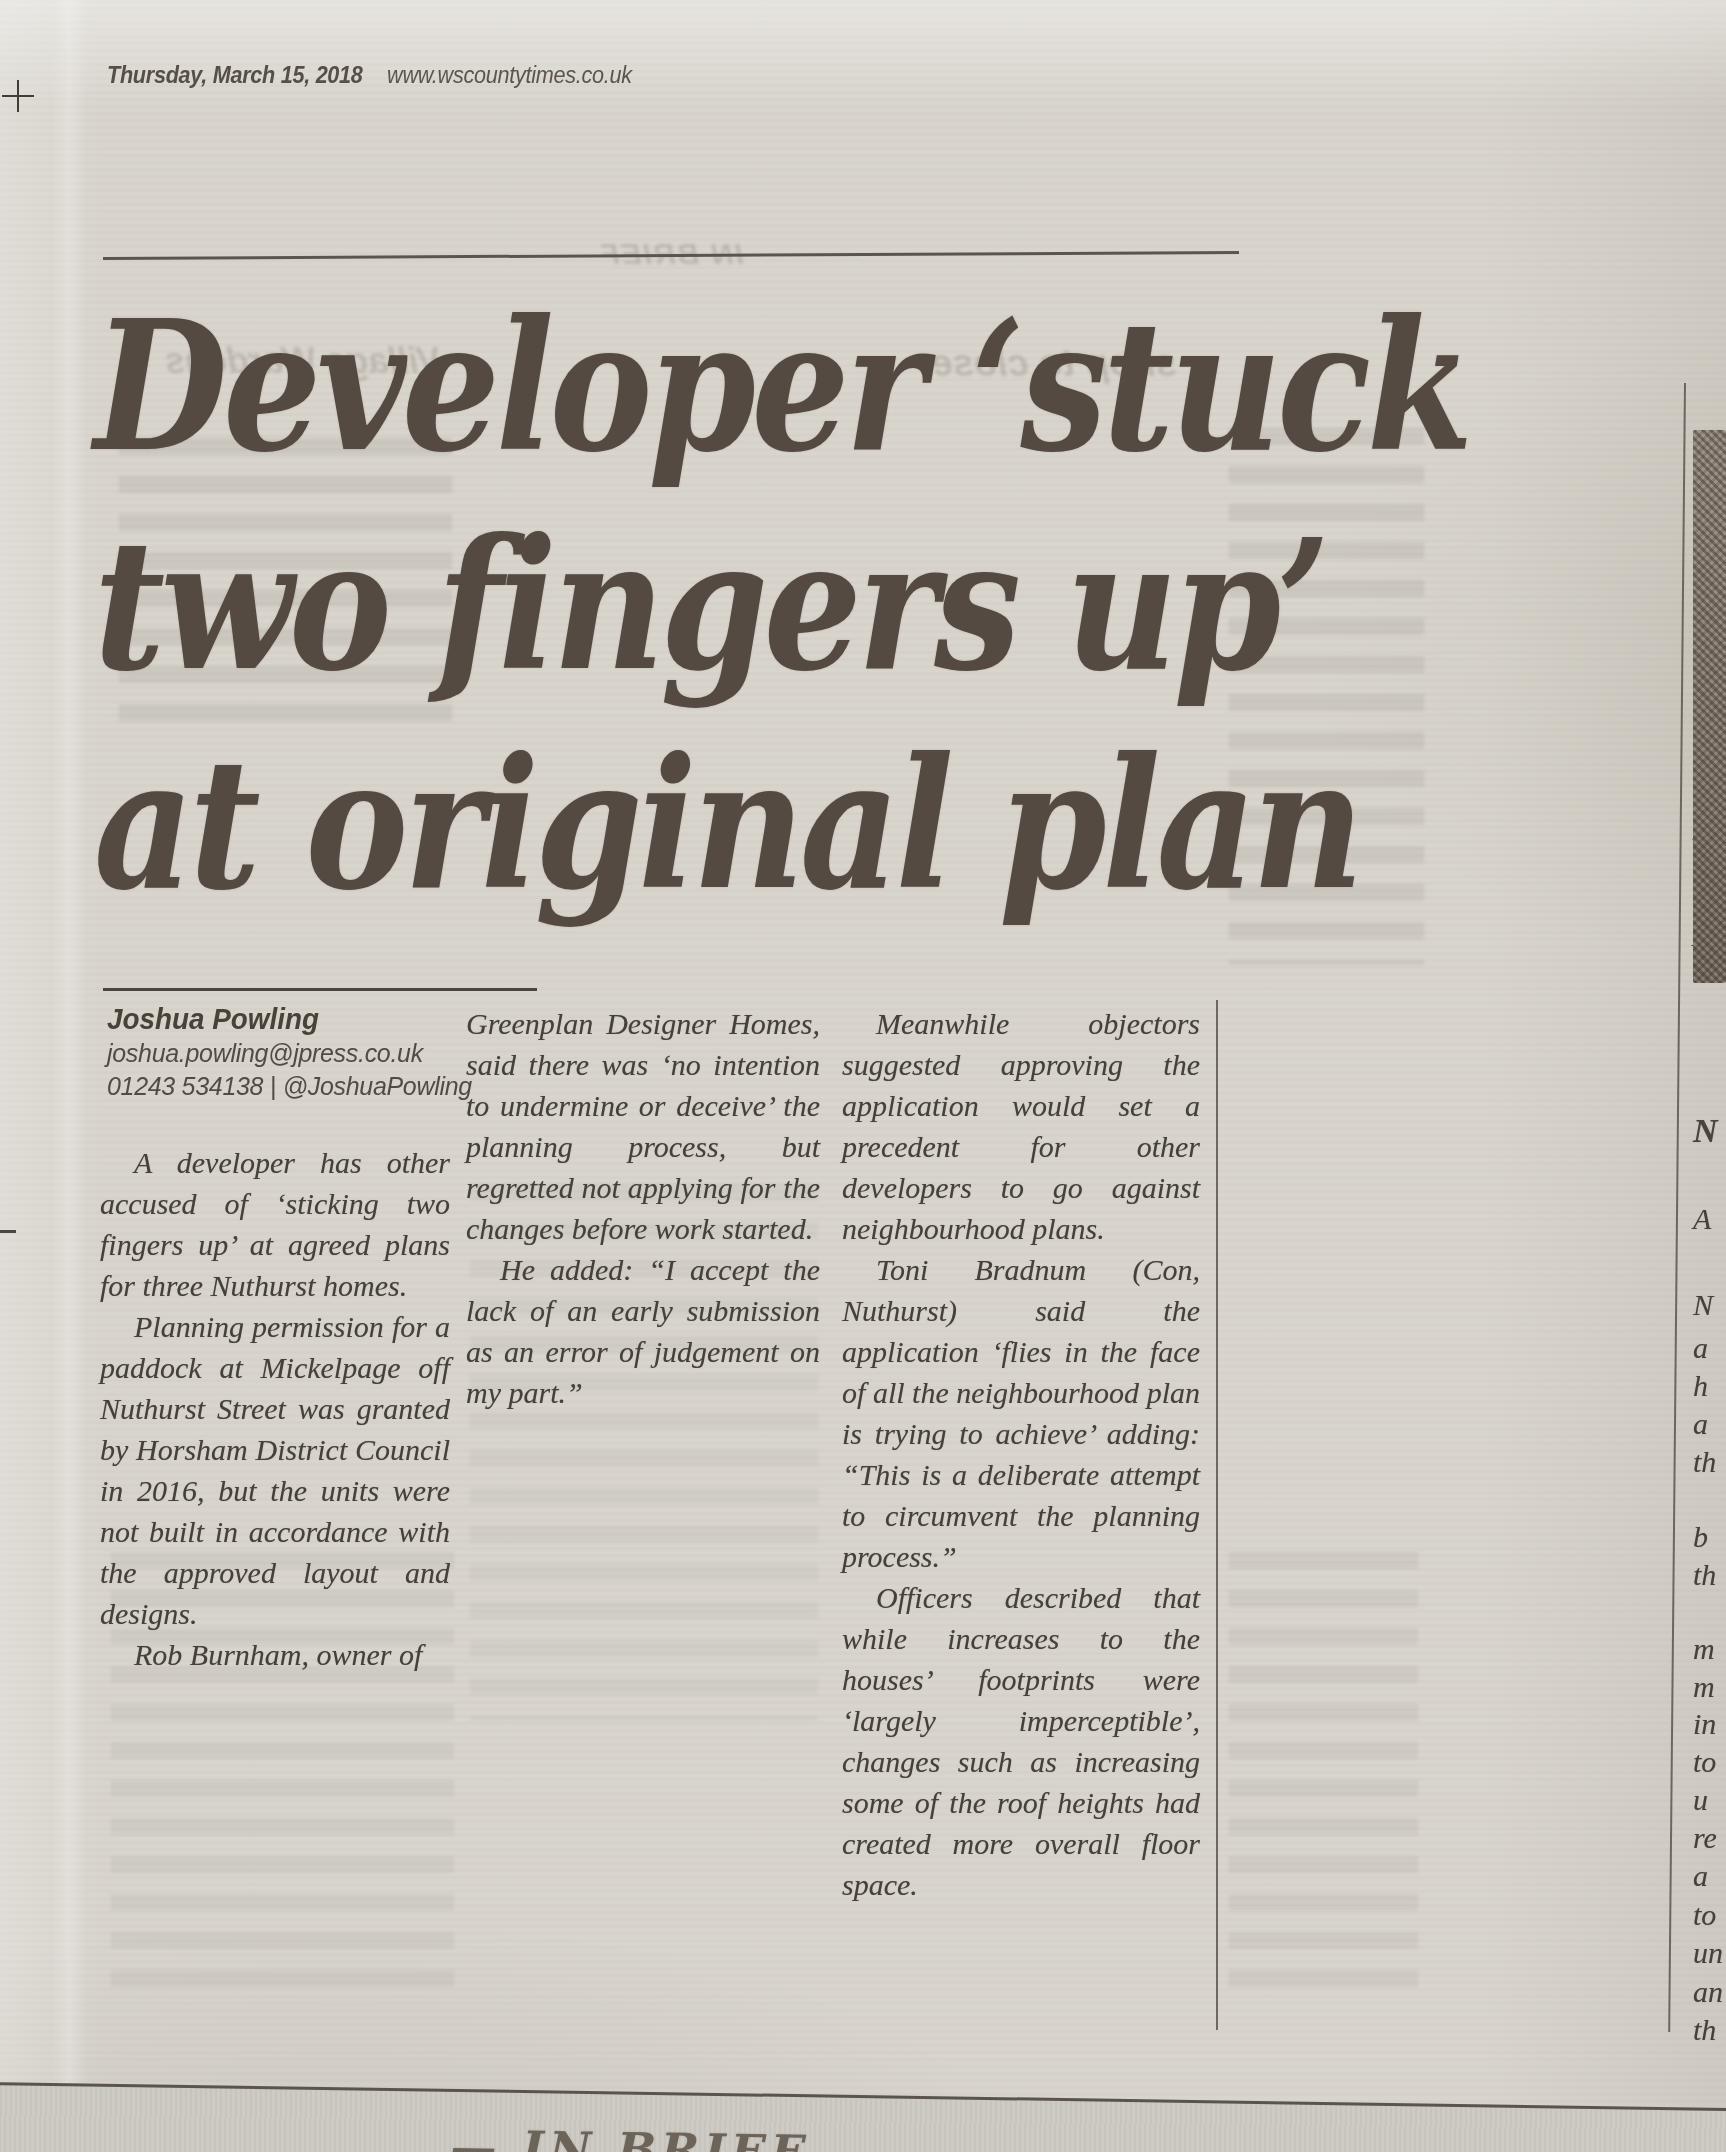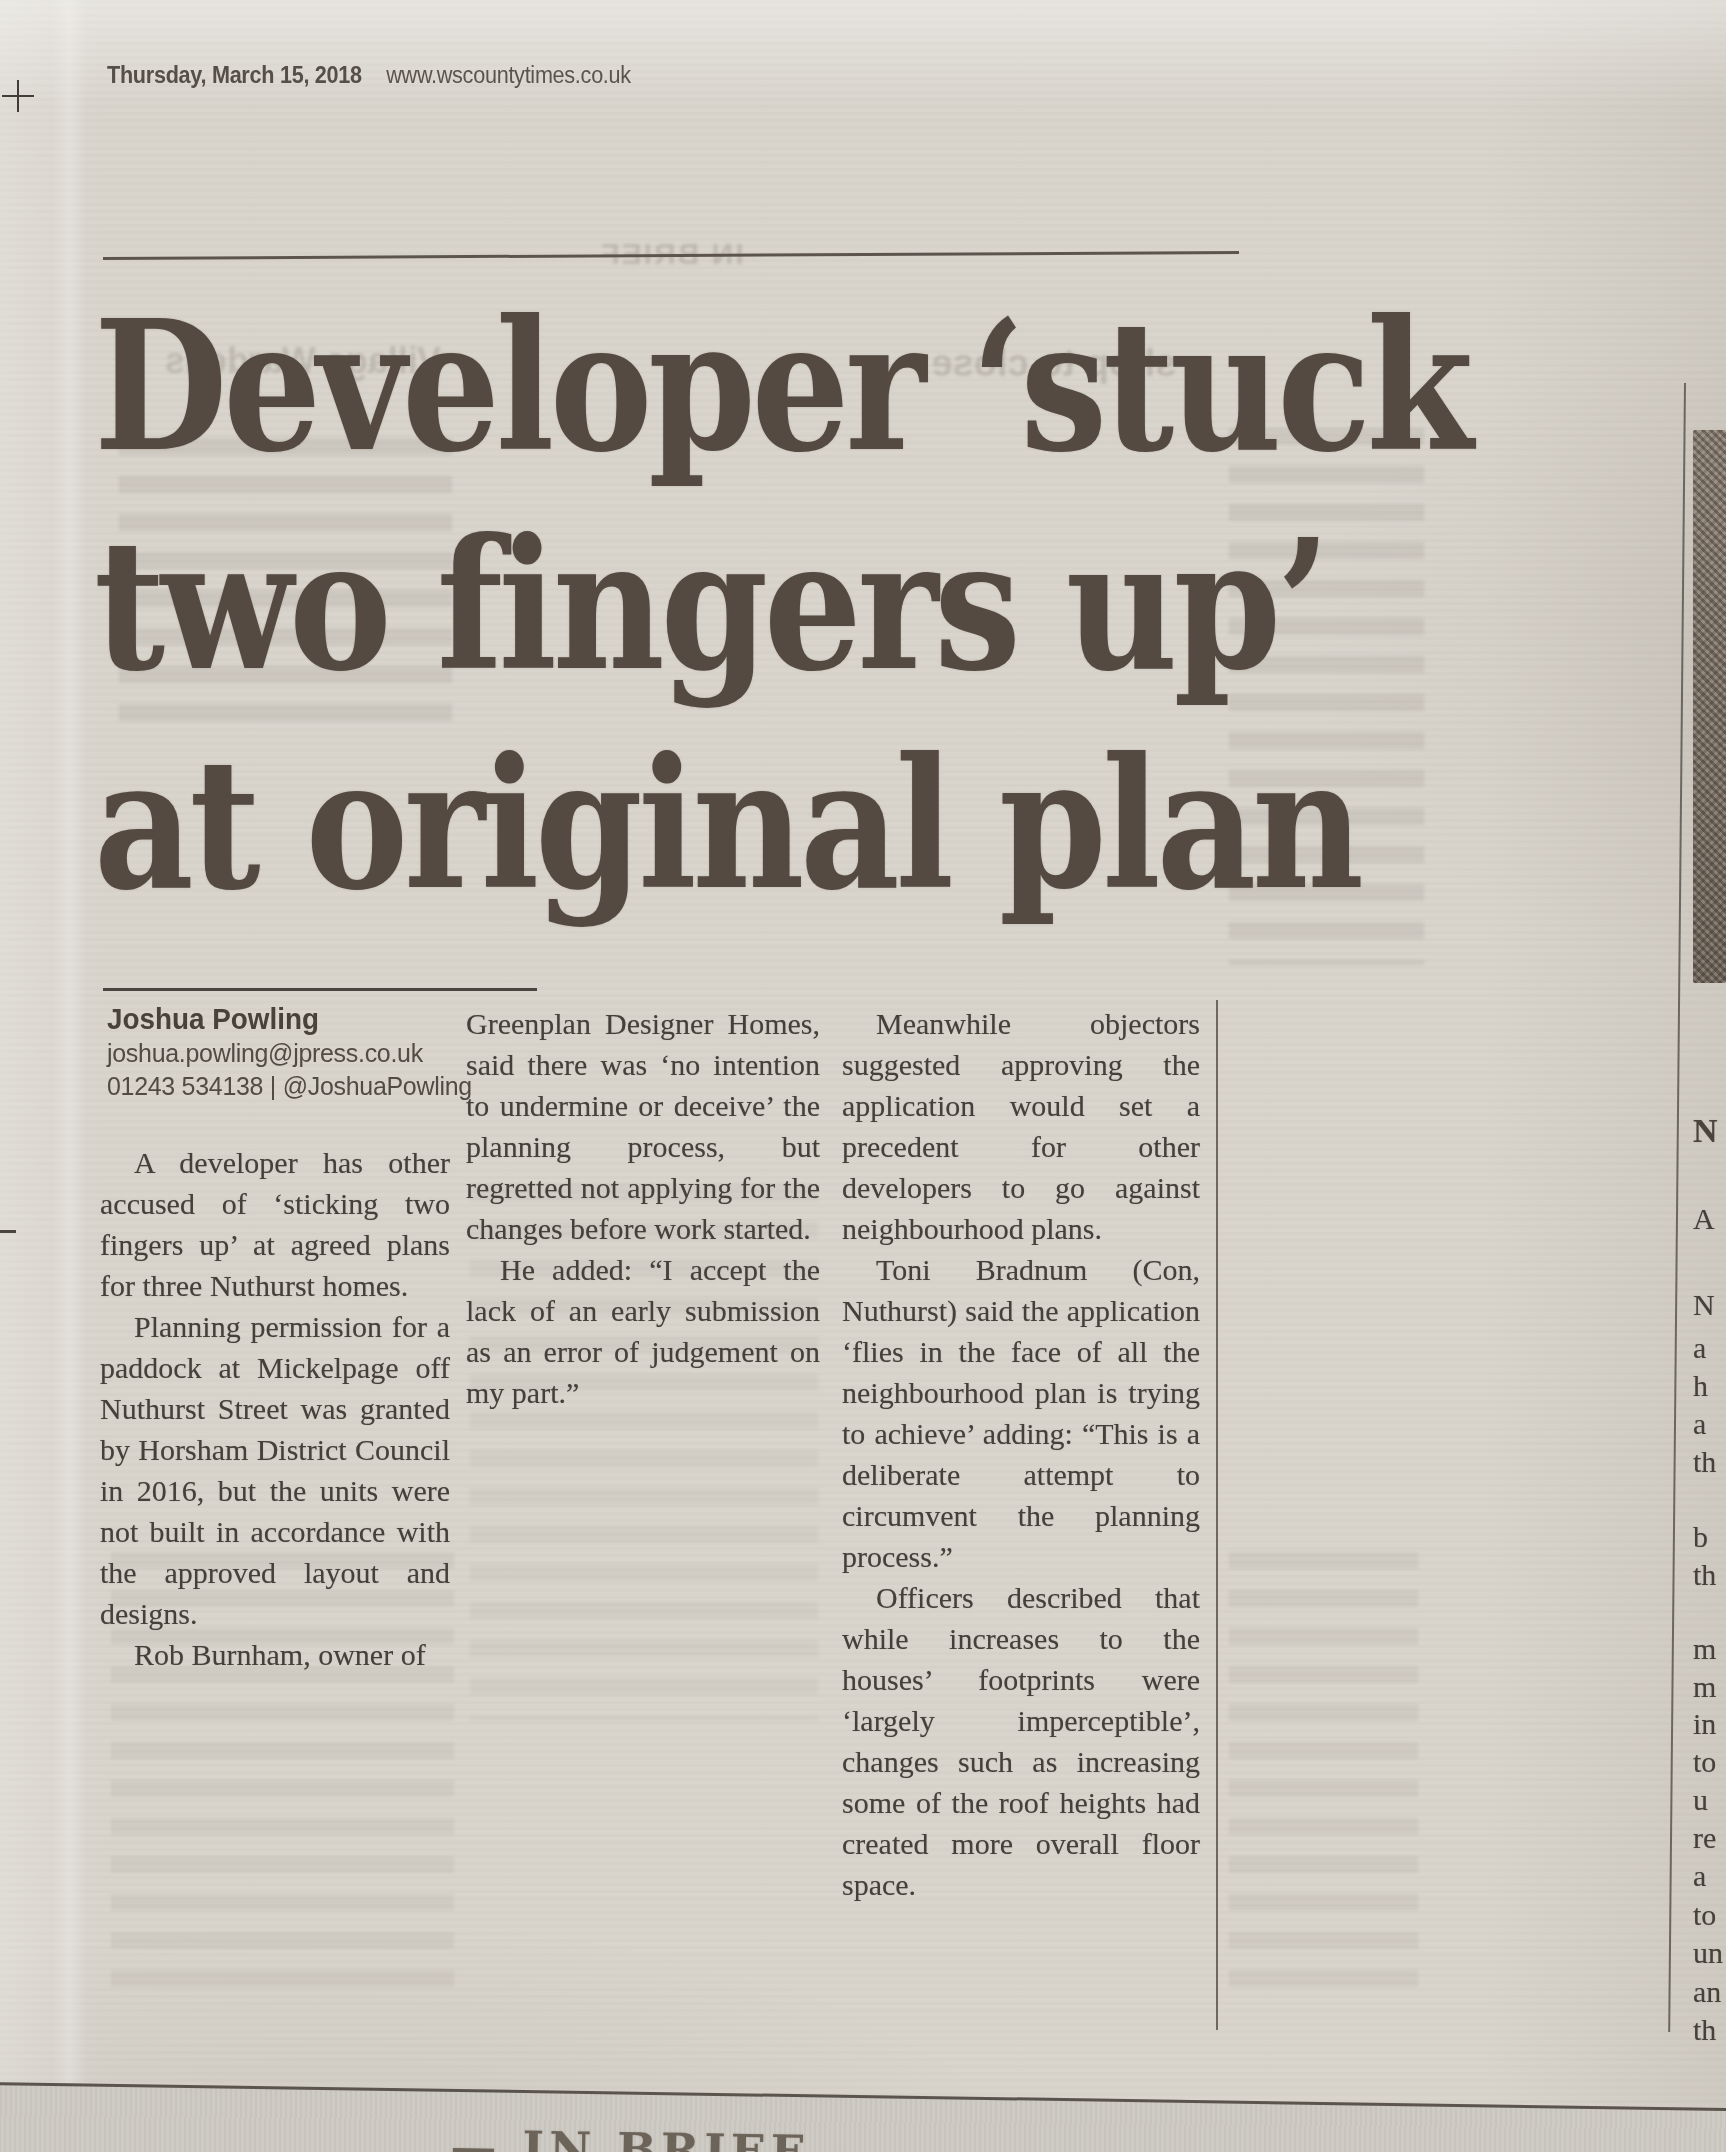--- a/index.html
+++ b/index.html
@@ -3,20 +3,21 @@
 <meta charset="utf-8">
 <style>
   :root{
     --paper:#d8d4cc; --ink:#45403a; --hl:#544a41; --rule:#5b554e; --strip:#ccc8c2;
   }
   html,body{margin:0;padding:0;}
   .page{
     position:relative; width:1726px; height:2152px; overflow:hidden;
     background:var(--paper);
     font-family:"Liberation Serif", serif;
+    font-style:italic;
   }
   
   .page::before{
     content:""; position:absolute; inset:0; pointer-events:none; z-index:1;
     background:
       linear-gradient(180deg, rgba(255,255,255,.38), rgba(255,255,255,0) 5%),
       linear-gradient(90deg, rgba(255,255,255,.20), rgba(255,255,255,0) 6%, rgba(255,255,255,0) 86%, rgba(118,106,90,.10)),
       radial-gradient(1194px 498px at 20% 103%, rgba(104,95,82,.10), rgba(104,95,82,0) 60%),
       radial-gradient(896px 597px at 104% 30%, rgba(110,98,84,.08), rgba(110,98,84,0) 55%),
       repeating-linear-gradient(180deg, rgba(112,102,88,.022) 0 3px, rgba(255,255,255,.02) 3px 7px);

